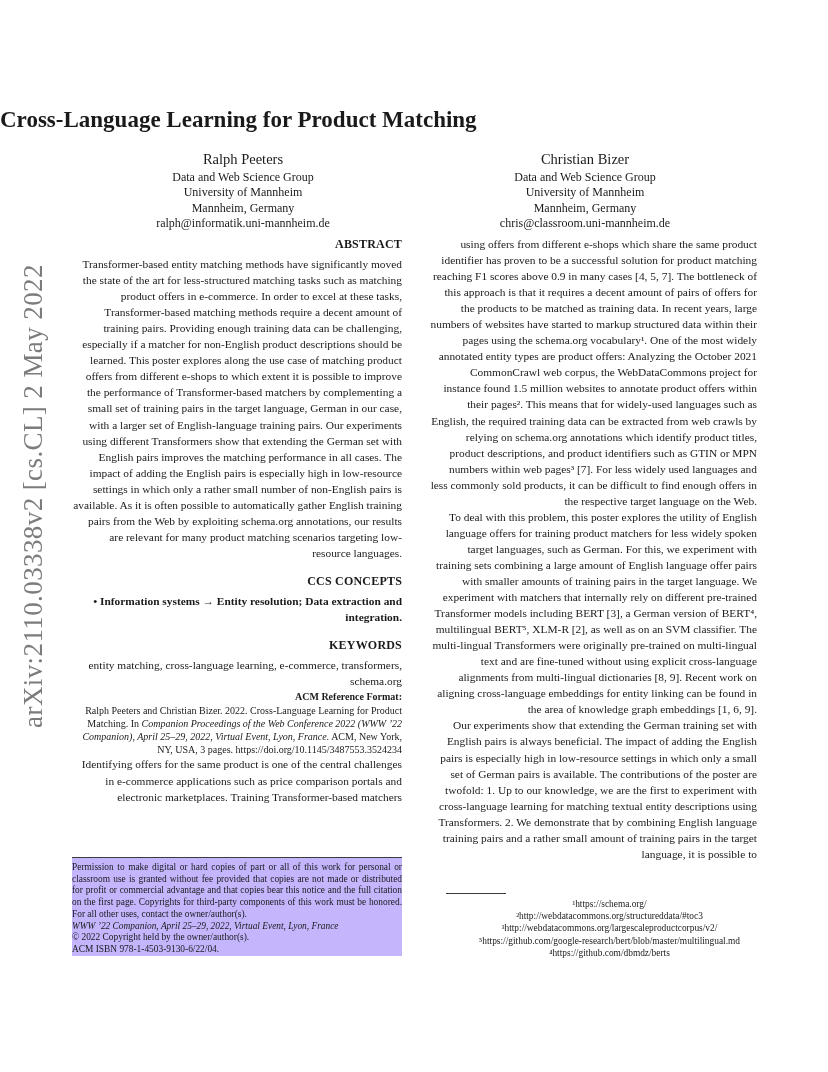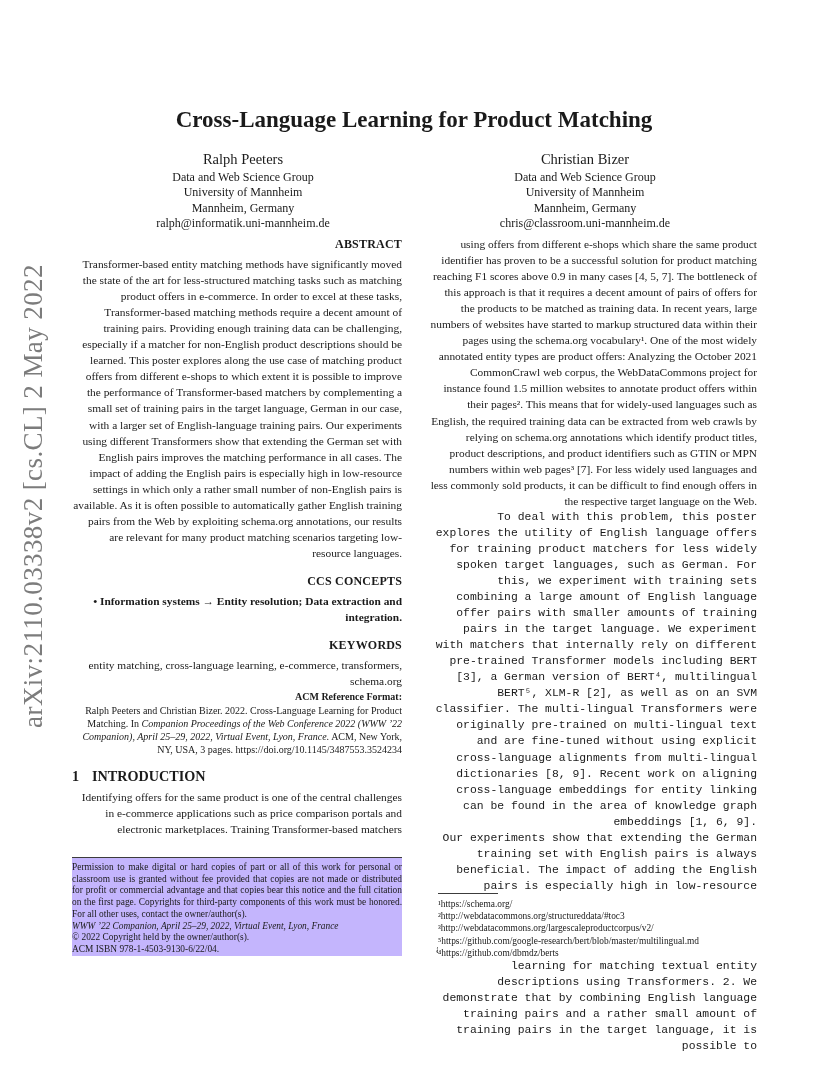--- a/index.html
+++ b/index.html
@@ -20,21 +20,20 @@
     white-space: nowrap;
     font-size: 27px;
     letter-spacing: 0.4px;
     color: #7c7c7c;
   }
 
   .title {
     position: absolute;
     top: 107px; left: 0; width: 100%;
     margin: 0;
-    text-align: center;
     font-size: 23px;
     font-weight: bold;
   }
 
   .authors {
     position: absolute;
     top: 150px; left: 72px; width: 684px;
     display: flex;
   }
   .author { flex: 1; text-align: center; }
@@ -45,21 +44,21 @@
     position: absolute;
     top: 236px;
     font-size: 11.4px;
     line-height: 16.05px;
     text-align: justify;
   }
   .col-left  { left: 72px;  width: 330px; height: 790px; }
   .col-right { left: 430px; width: 327px; height: 790px; }
 
   .col p { margin: 0; text-align: right; }
-  .indent { text-indent: 11px; font-family: Liberation Mono, monospace; }
+  .indent { text-indent: 11px; }
 
   h2.sec {
     font-size: 12px;
     font-weight: bold;
     margin: 12px 0 4px 0;
     text-align: right;
     letter-spacing: 0.2px;
   }
   h2.sec.first { margin-top: 0; }
 
@@ -85,23 +84,23 @@
     text-align: justify;
     background: #c4b5fd;
   }
   .rule-full { width: 100%; height: 1px; background: #3c3c3c; margin-bottom: 4px; }
   .rule-short { width: 60px; height: 1px; background: #3c3c3c; margin-bottom: 4px; }
   .permission .line { text-align: left; }
   .permission .italic { font-style: italic; }
 
   .footnotes {
     position: absolute;
-    left: 8px; top: 657px; width: 100%;
+    left: 16px; top: 657px; width: 100%;
     font-size: 9.4px; line-height: 12.2px;
-    text-align: left;
+    text-align: center;
     background: #ffffff;
   }
   .footnote { white-space: nowrap; }
 </style>
 </head>
 <body>
 
 <div class="page">
 
   <div class="watermark">arXiv:2110.03338v2  [cs.CL]  2 May 2022</div>
@@ -131,21 +130,20 @@
 
     <h2 class="sec">CCS CONCEPTS</h2>
     <p class="ccs-line"><span>• Information systems</span><span> → </span><span>Entity resolution; Data extraction and integration</span><span>.</span></p>
 
     <h2 class="sec">KEYWORDS</h2>
     <p>entity matching, cross-language learning, e-commerce, transformers, schema.org</p>
 
     <p class="acm-ref-head">ACM Reference Format:</p>
     <p class="acm-ref"><span>Ralph Peeters and Christian Bizer. 2022. Cross-Language Learning for Product Matching. In </span><span class="it">Companion Proceedings of the Web Conference 2022 (WWW ’22 Companion), April 25–29, 2022, Virtual Event, Lyon, France.</span><span> ACM, New York, NY, USA, 3 pages. https://doi.org/10.1145/3487553.3524234</span></p>
 
-    <h2 class="num-sec"><span class="sec-no">1</span><span>INTRODUCTION</span></h2>
     <p>Identifying offers for the same product is one of the central challenges in e-commerce applications such as price comparison portals and electronic marketplaces. Training Transformer-based matchers</p>
 
     <div class="permission">
       <div class="rule-full"></div>
       <div>Permission to make digital or hard copies of part or all of this work for personal or classroom use is granted without fee provided that copies are not made or distributed for profit or commercial advantage and that copies bear this notice and the full citation on the first page. Copyrights for third-party components of this work must be honored. For all other uses, contact the owner/author(s).</div>
       <div class="line italic">WWW ’22 Companion, April 25–29, 2022, Virtual Event, Lyon, France</div>
       <div class="line">© 2022 Copyright held by the owner/author(s).</div>
       <div class="line">ACM ISBN 978-1-4503-9130-6/22/04.</div>
     </div>
   </div>

